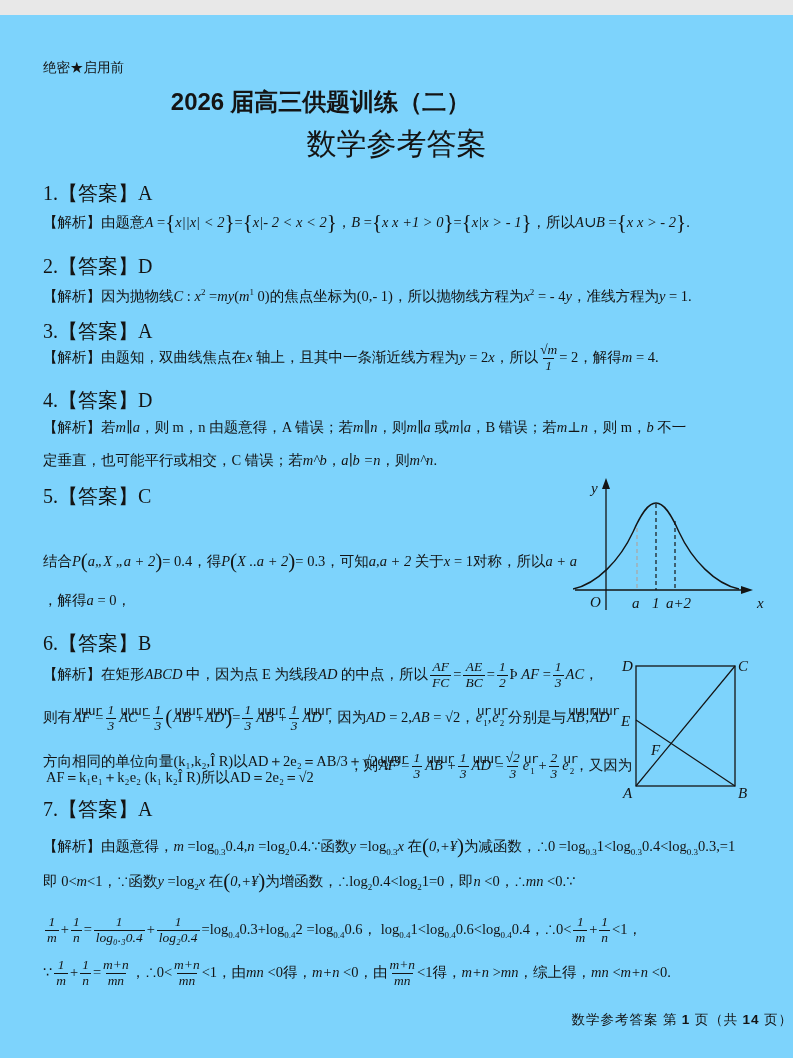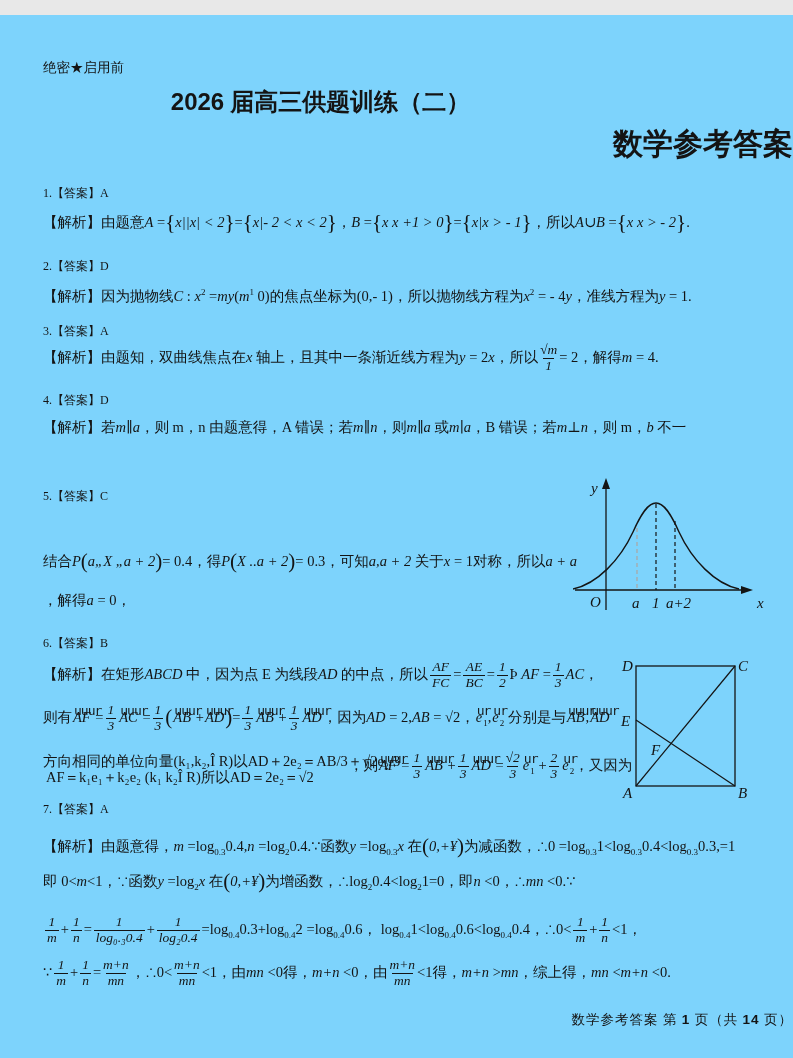--- a/index.html
+++ b/index.html
@@ -4,22 +4,22 @@
 <style>
   html,body{margin:0;padding:0;background:#e8e8e8;}
   #page{
     position:relative;width:793px;height:1058px;background:#7dd3fc;
     font-family:"Liberation Serif","DejaVu Serif",serif;color:#141414;
     overflow:hidden;margin:15px auto;
   }
   .tline{position:absolute;left:43px;white-space:nowrap;font-size:14.5px;line-height:22px;}
   .classif{top:42px;font-size:13.5px;}
   .title1{top:76px;left:0;width:641px;text-align:center;font-size:24px;font-weight:700;}
-  .title2{top:118px;left:0;width:793px;text-align:right;font-size:30px;font-weight:700;}
-  .ansline{font-size:12px;}
+  .title2{top:118px;left:0;width:793px;text-align:center;font-size:30px;font-weight:400;}
+  .ansline{font-size:20px;}
   .v{font-style:italic;}
   .b{font-weight:700;font-family:"Liberation Sans","DejaVu Sans",sans-serif;}
   .num{font-family:"Liberation Sans","DejaVu Sans",sans-serif;}
   .br{font-size:1.45em;line-height:1;vertical-align:-0.1em;font-style:normal;}
   sub{font-size:9px;}
   sup{font-size:9px;}
   .frac{display:inline-flex;flex-direction:column;align-items:center;vertical-align:middle;
         margin:0 2px;line-height:1.1;font-size:0.93em;font-style:italic;}
   .frac .den{border-top:1px solid #141414;padding:0 2px;}
   .vec{position:relative;display:inline-block;font-style:italic;margin:0 1px;}
@@ -50,20 +50,21 @@
   <div class="tline" style="top:266px"><span>【解析】因为抛物线</span><span class="v">C</span><span> : </span><span class="v">x</span><sup>2</sup><span> =</span><span class="v">my</span><span>(</span><span class="v">m</span><sup>1</sup><span> 0)</span><span>的焦点坐标为</span><span>(0,- 1)</span><span>，所以抛物线方程为</span><span class="v">x</span><sup>2</sup><span> = - 4</span><span class="v">y</span><span>，准线方程为</span><span class="v">y</span><span> = 1.</span></div>
 
   <div class="tline ansline" style="top:305px">3.【答案】A</div>
   <div class="tline" style="top:328px"><span>【解析】由题知，双曲线焦点在</span><span class="v">x</span><span> 轴上，且其中一条渐近线方程为</span><span class="v">y</span><span> = 2</span><span class="v">x</span><span>，所以</span><span class="frac">
         <span class="num2">√m</span>
         <span class="den">1</span>
       </span><span>= 2，解得</span><span class="v">m</span><span> = 4.</span></div>
 
   <div class="tline ansline" style="top:374px">4.【答案】D</div>
   <div class="tline" style="top:401px"><span>【解析】若</span><span class="v">m∥a</span><span>，则 m，n 由题意得，A 错误；若</span><span class="v">m∥n</span><span>，则</span><span class="v">m∥a</span><span> 或</span><span class="v">m∣a</span><span>，B 错误；若</span><span class="v">m⊥n</span><span>，则 m，</span><span class="v">b</span><span> 不一</span></div>
+  <div class="tline" style="top:434px"><span>定垂直，也可能平行或相交，C 错误；若</span><span class="v">m^b</span><span>，</span><span class="v">a∣b =n</span><span>，则</span><span class="v">m^n</span><span>.</span></div>
 
   <div class="tline ansline" style="top:470px">5.【答案】C</div>
   <div class="tline" style="top:535px"><span>结合</span><span class="v">P</span><span class="br">(</span><span class="v">a„X „a + 2</span><span class="br">)</span><span>= 0.4，得</span><span class="v">P</span><span class="br">(</span><span class="v">X ..a + 2</span><span class="br">)</span><span>= 0.3，可知</span><span class="v">a,a + 2</span><span> 关于</span><span class="v">x</span><span> = 1对称，所以</span><span class="v">a + a</span></div>
   <div class="tline" style="top:574px"><span>，解得</span><span class="v">a</span><span> = 0，</span></div>
 
   <div class="fig" style="left:573px;top:462px">
     <svg width="220" height="142" viewBox="0 0 220 142">
 
       <line x1="2" y1="113" x2="168" y2="113" stroke="#141414" stroke-width="1.3"></line>
       <polygon points="168,109 180,113 168,117" fill="#141414"></polygon>

